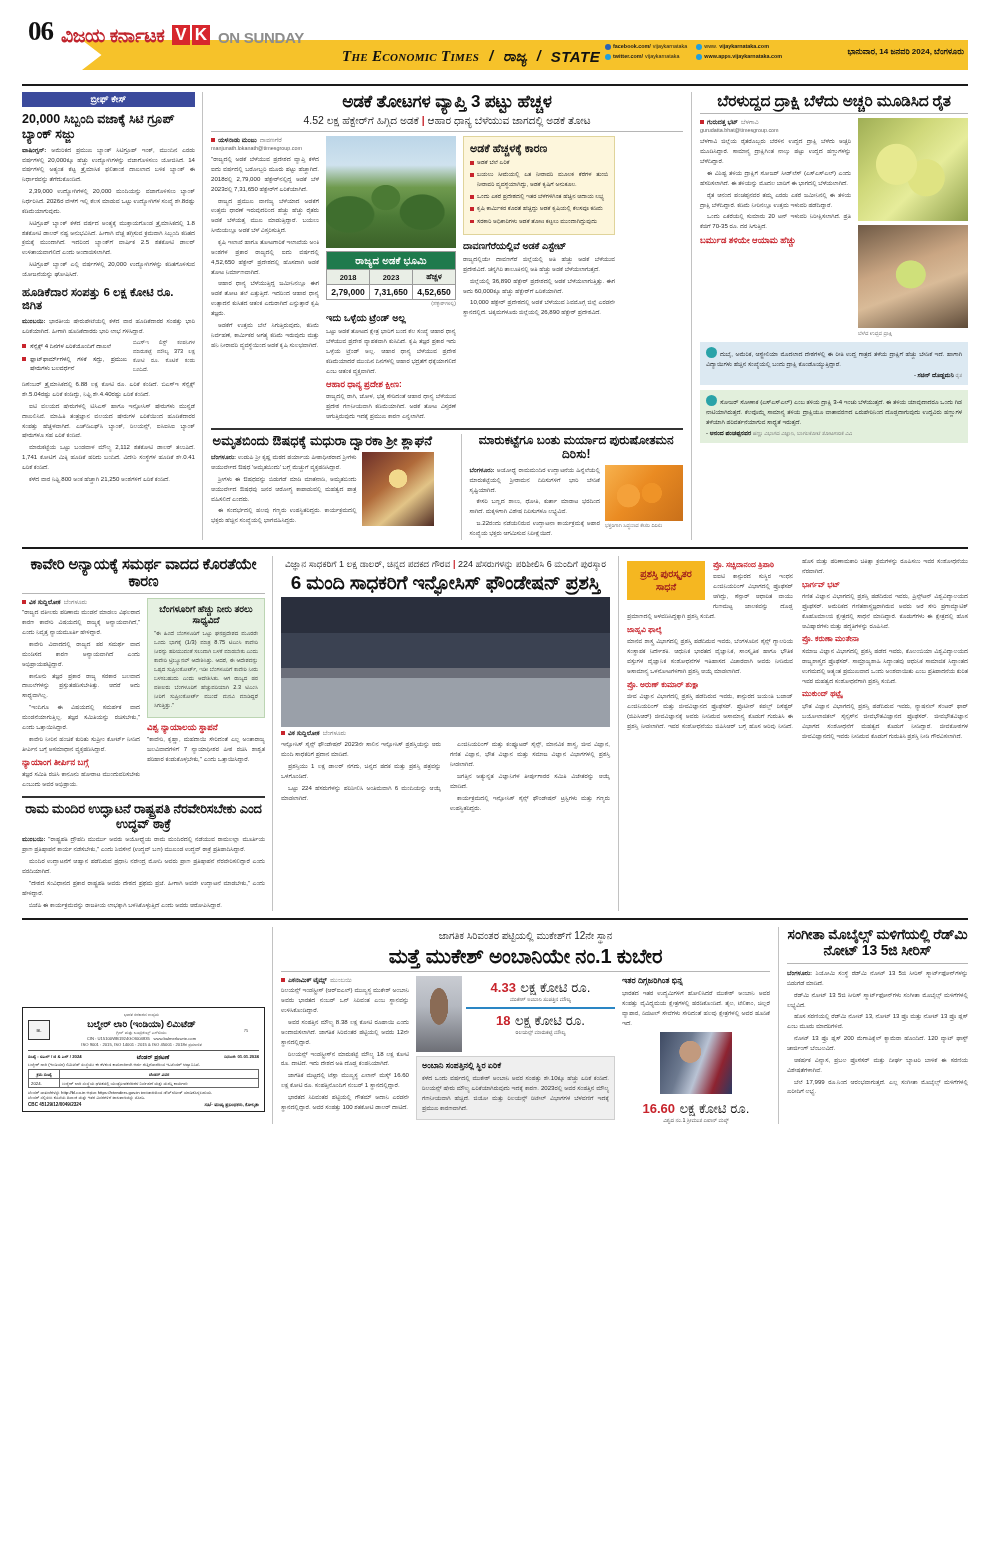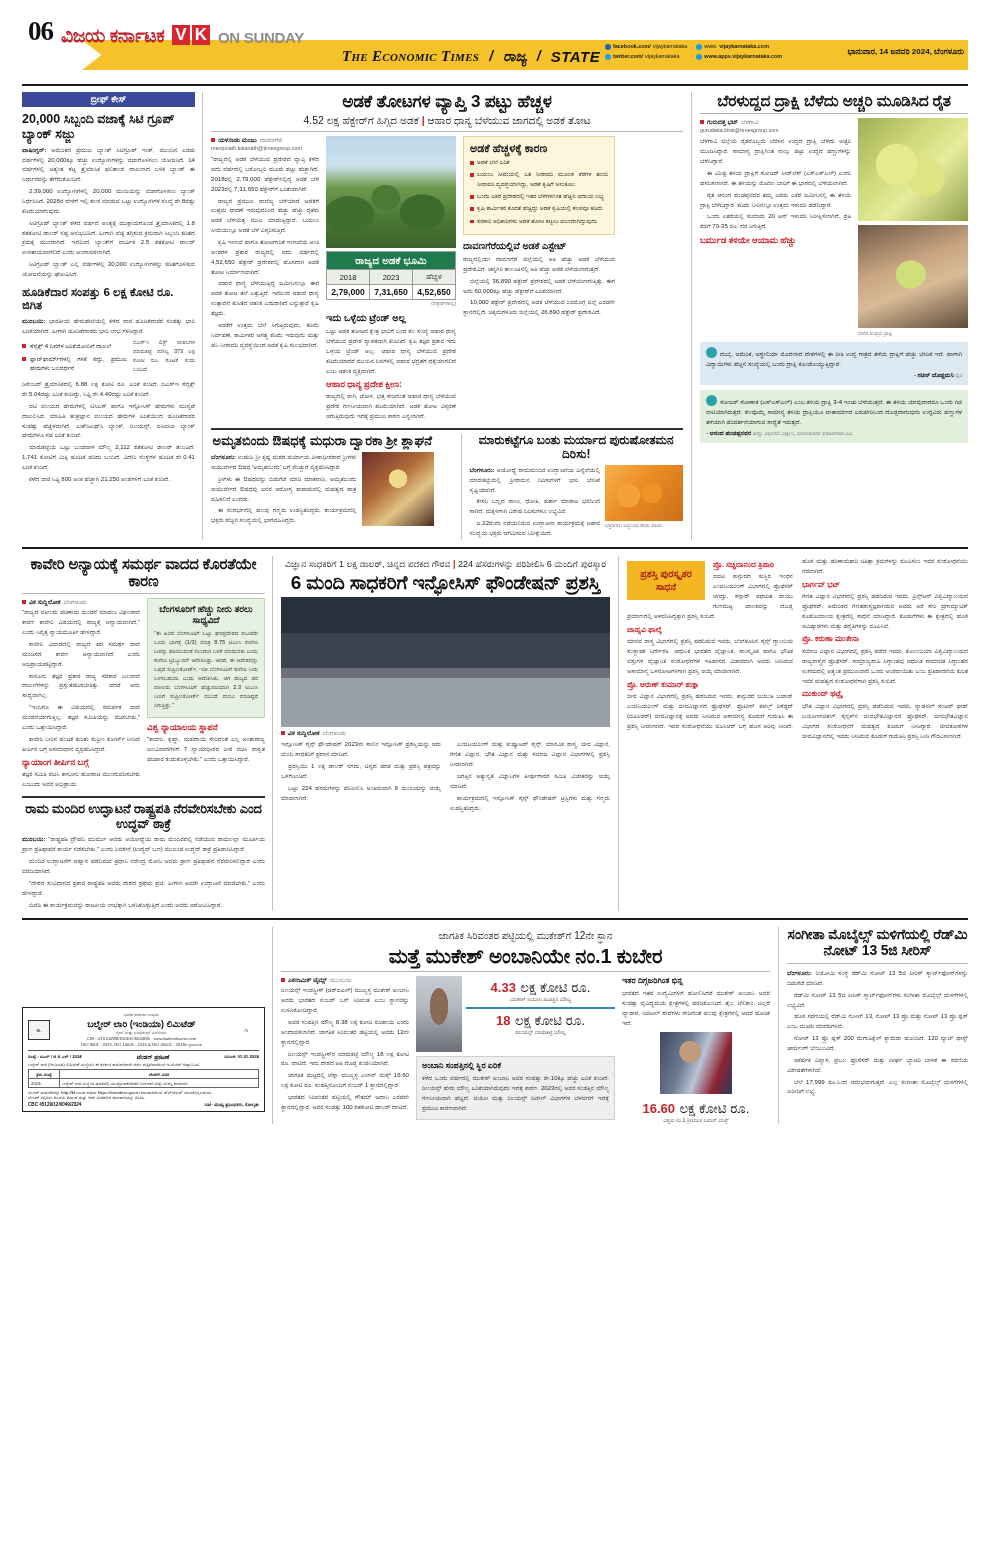--- a/index.html
+++ b/index.html
@@ -115,21 +115,21 @@
 
   .yellowbox { background:#fdf6dc; border:1px solid #e0d49b; padding:5px 6px; }
   .yb-title { font-weight:bold; font-size:11px; margin-bottom:3px;}
   .yb-list { list-style:none; margin:0; padding:0; font-size:6px; line-height:1.55;}
   .yb-list li { position:relative; padding-left:7px; margin-bottom:3px; text-align:justify;}
   .yb-list li:before { content:""; position:absolute; left:0; top:3px; width:3.5px;height:3.5px;background:#c8242c;}
 
   .tbl { width:100%; border-collapse:collapse; font-size:8px; margin-top:3px; }
   .tbl .th-main { background:#1f7a4d; color:#fff; font-weight:bold; font-size:10px; text-align:center; padding:2.5px 0; letter-spacing:.2px;}
   .tbl td, .tbl th { border:1px solid #9a9a9a; text-align:center; padding:2px 0; }
-  .tbl .hdr td { background:#e9eee6; font-weight:normal; font-size:7.5px;margin-top:41px;}
+  .tbl .hdr td { background:#e9eee6; font-weight:bold; font-size:7.5px;margin-top:41px;}
   .tbl .val td { font-weight:bold; font-size:8.6px;}
   .tbl-note { font-size:5px; text-align:right; color:#666; }
 
   .sub-head-blk { font-weight:bold; font-size:9.5px; margin:5px 0 2px 0;}
   .sub-head-red { font-weight:bold; font-size:8.5px; color:#c8242c; margin:4px 0 1px 0;}
 
   .quotebox { padding:5px 6px 5px 6px; margin-top:5px; font-size:6.1px; line-height:1.6; text-align:justify;}
   .qb-blue { background:#dce9f2; }
   .qb-green { background:#e2efdc; }
   .qb-dot { width:11px;height:11px;border-radius:50%;background:#2aa3a8;display:inline-block;vertical-align:-2px;margin-right:3px;}

